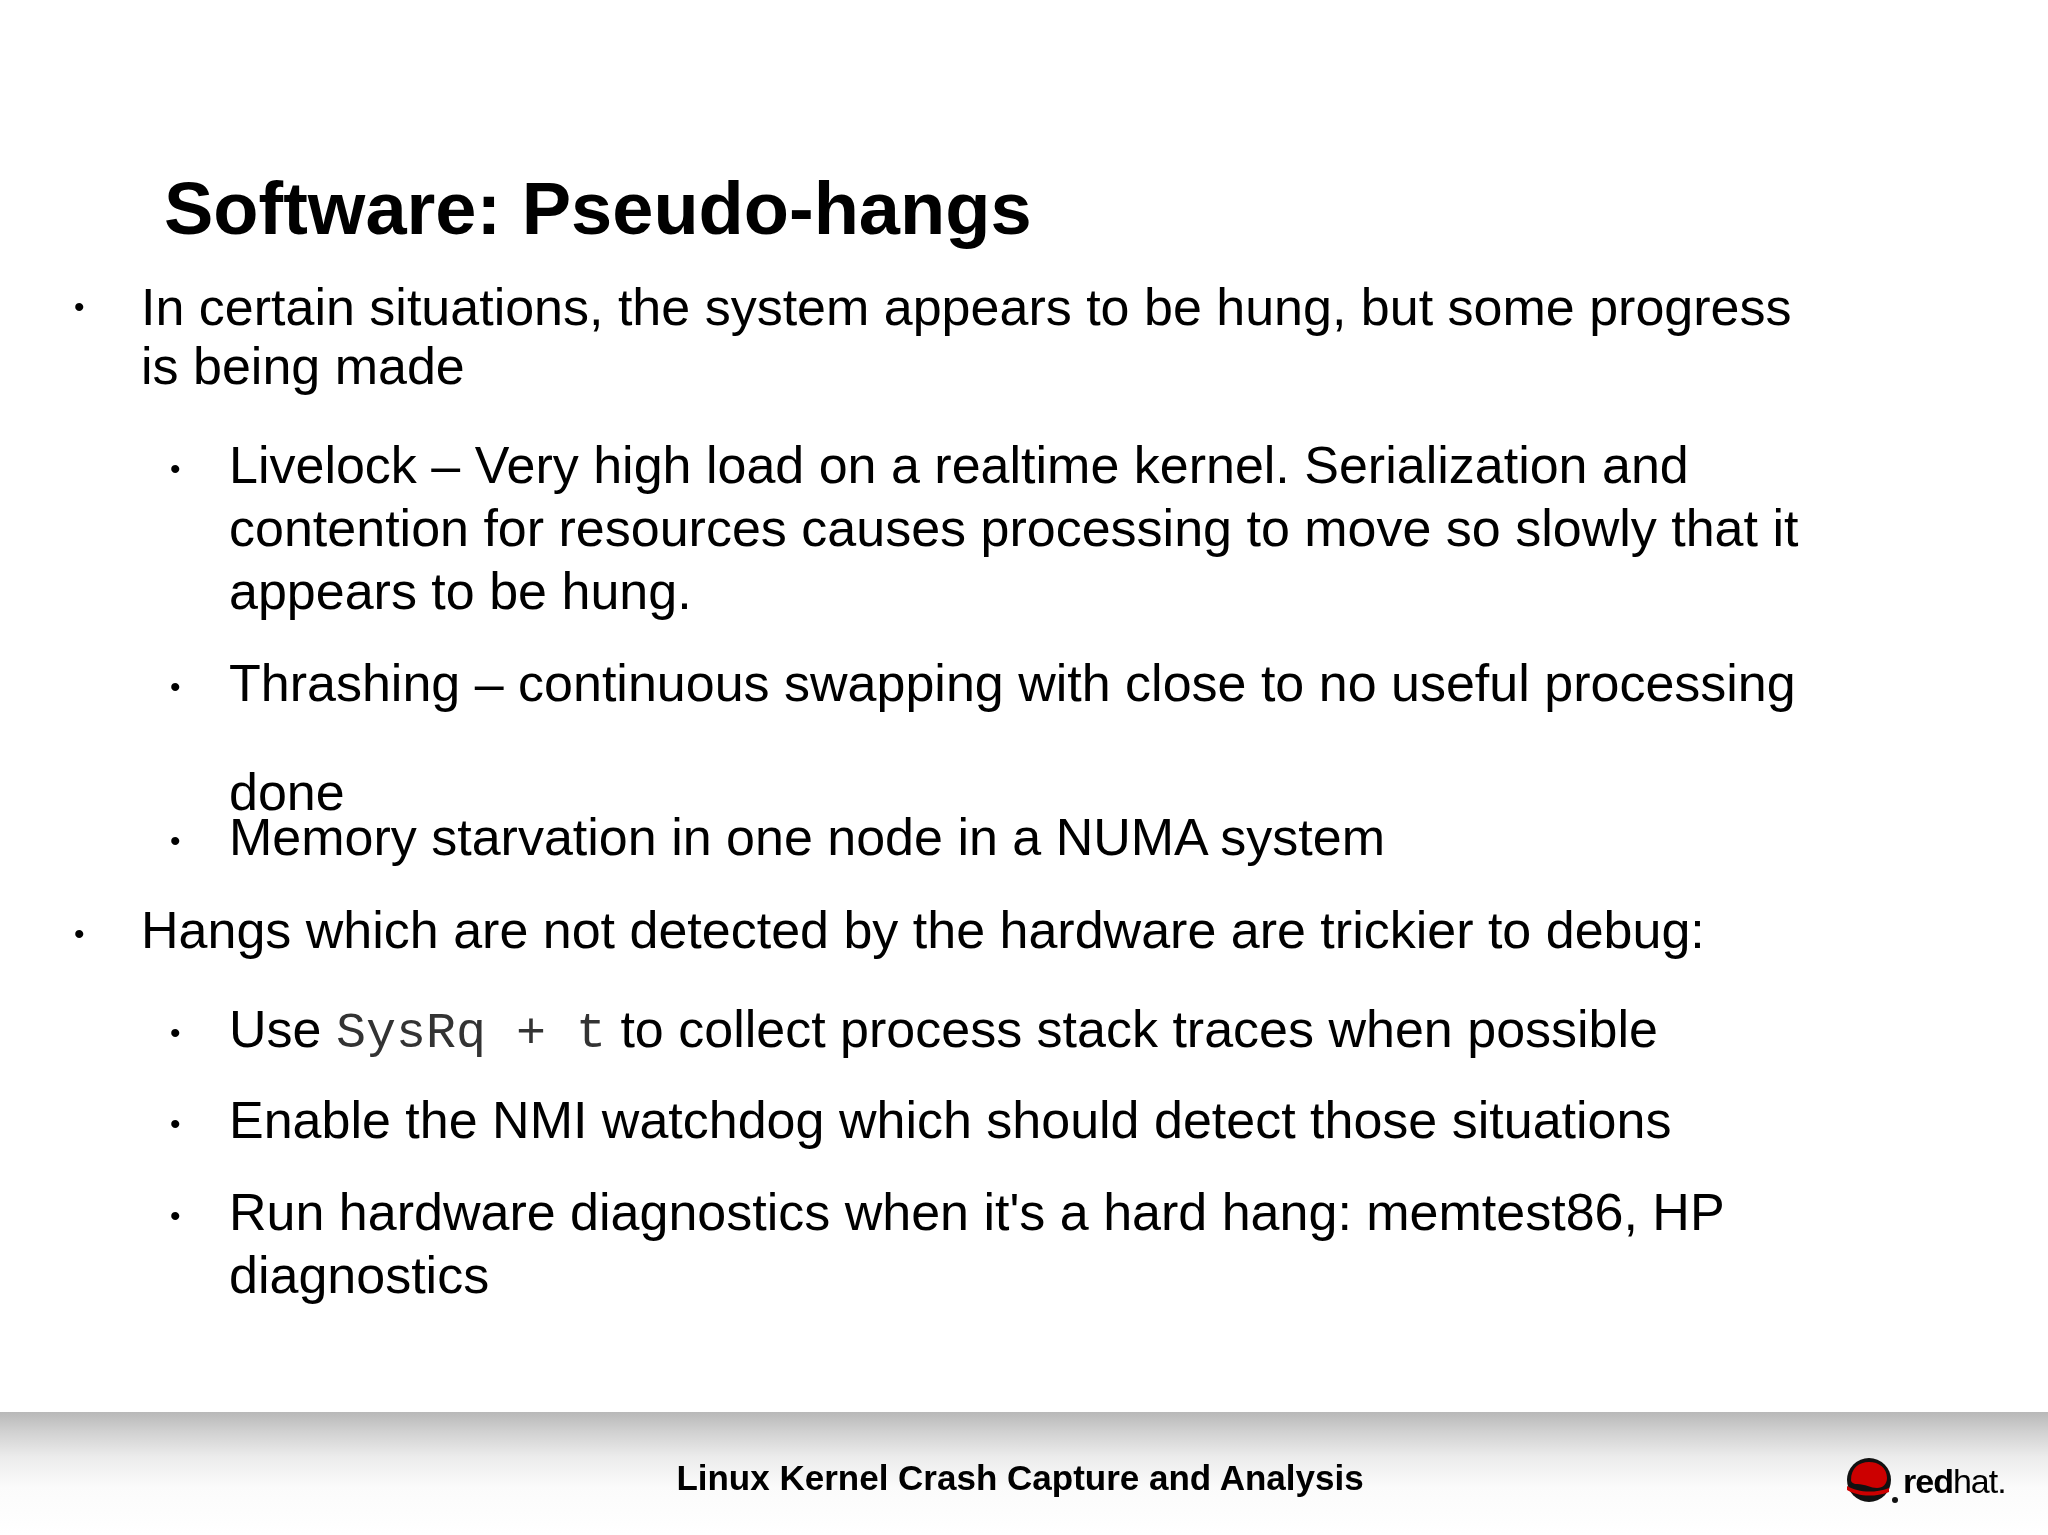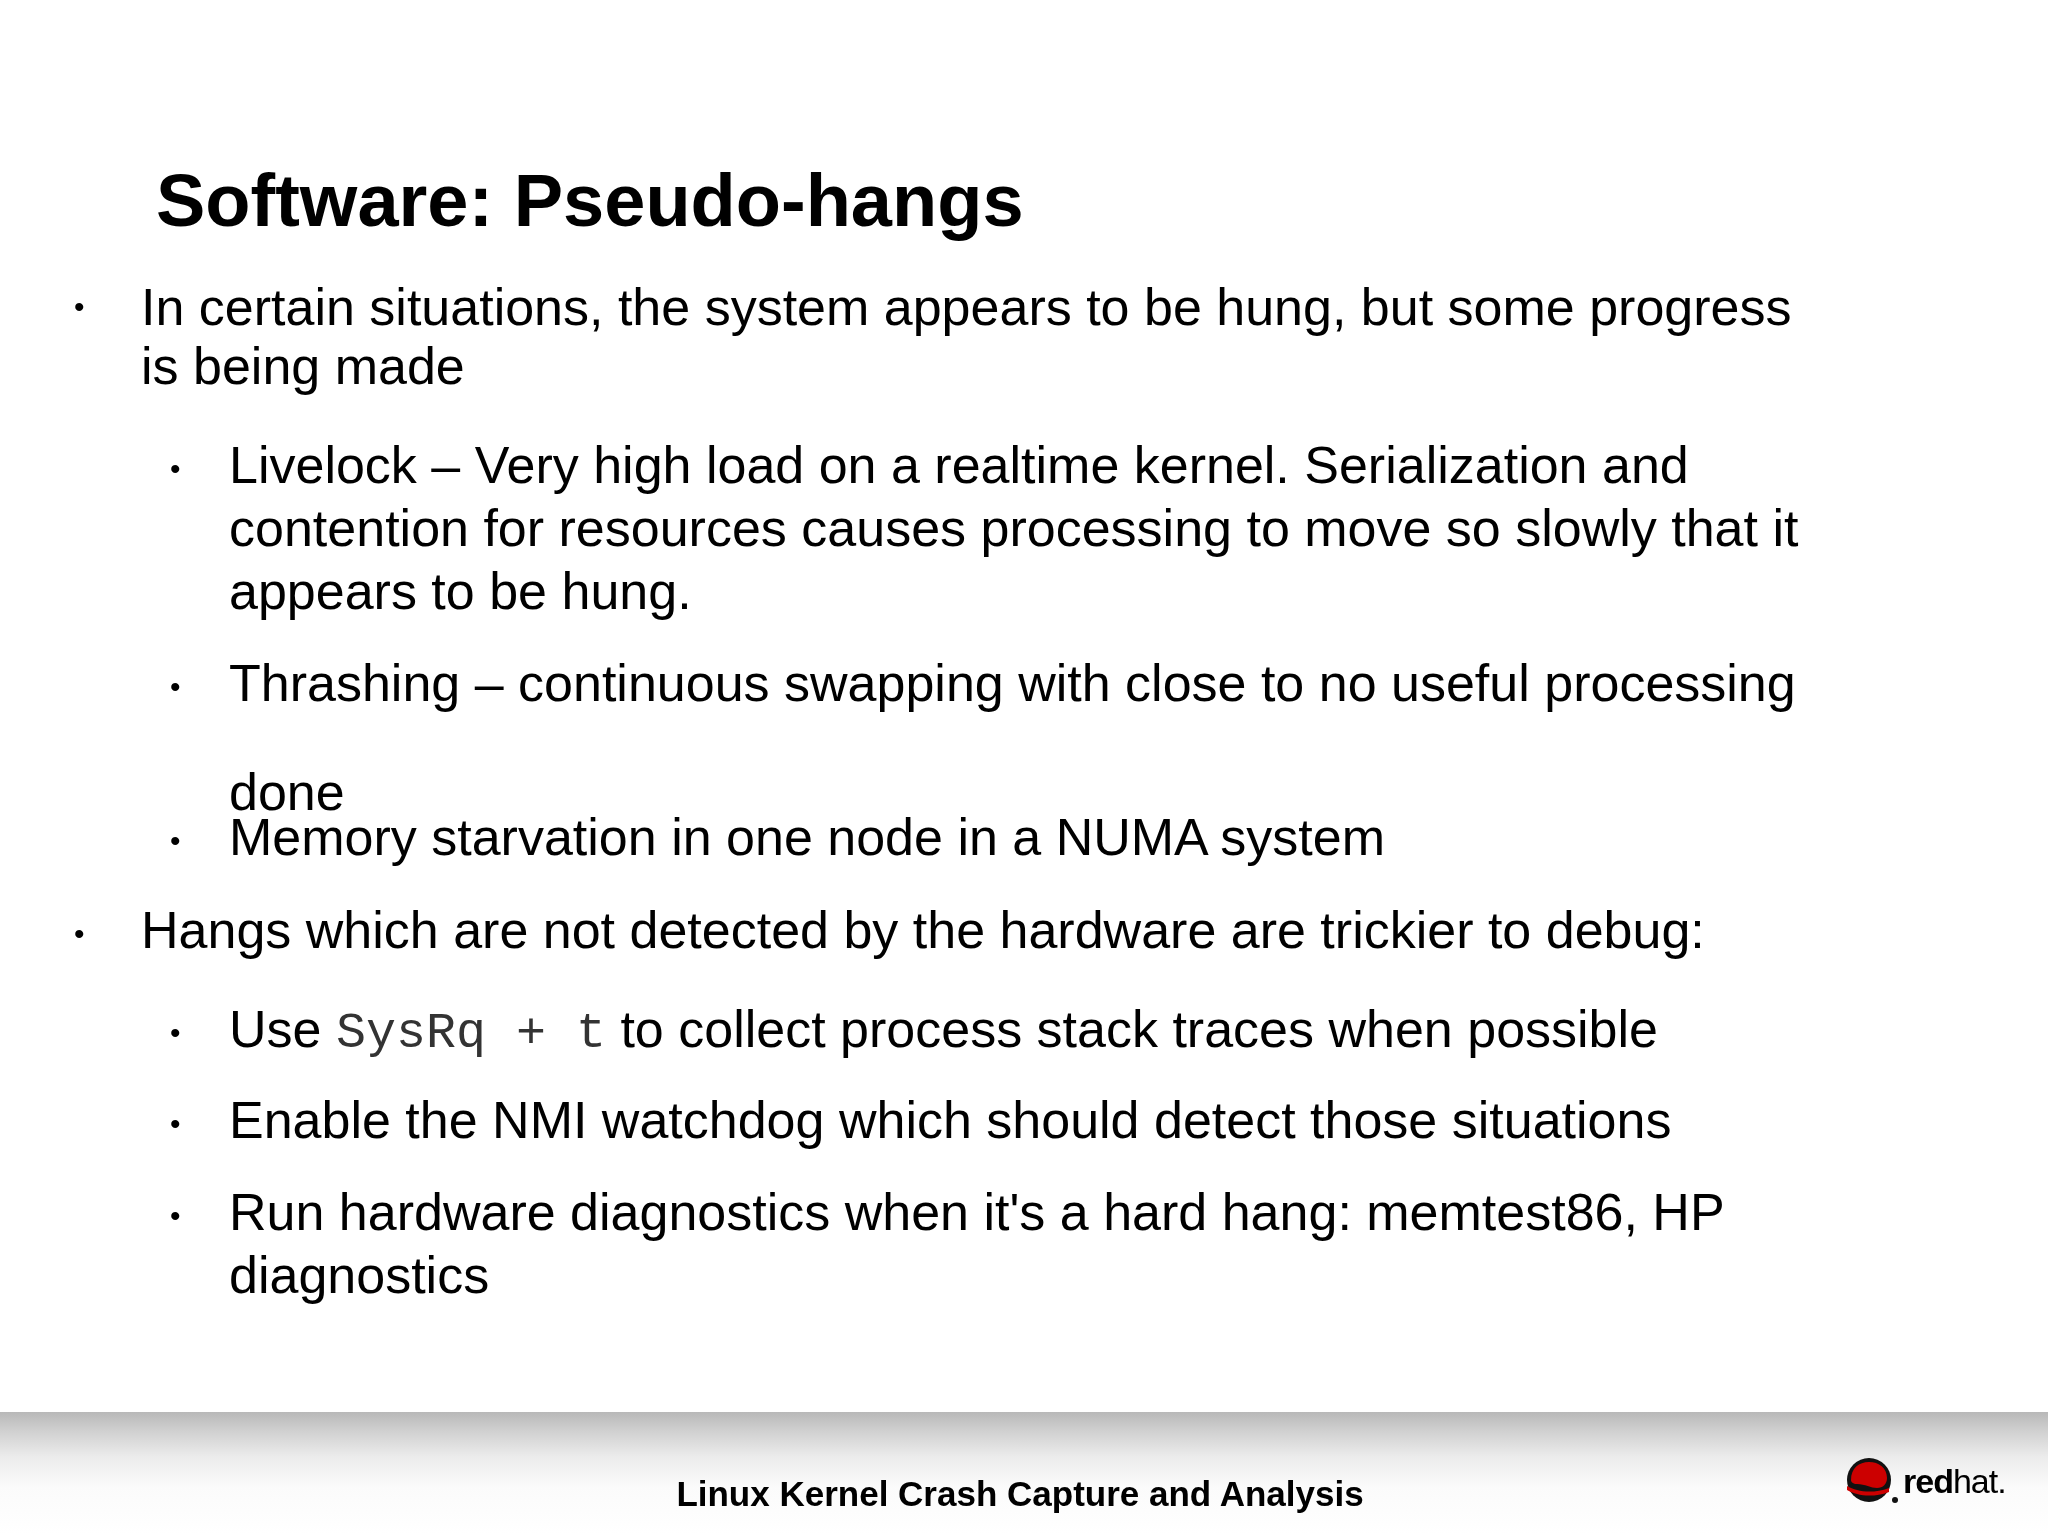--- a/index.html
+++ b/index.html
@@ -1,24 +1,24 @@
 <!DOCTYPE html>
 <html><head>
 <meta charset="utf-8">
 <style>
   html,body{margin:0;padding:0;}
   body{width:2048px;height:1535px;position:relative;background:#ffffff;overflow:hidden;
        font-family:"Liberation Sans",sans-serif;color:#000;}
-  .title{position:absolute;left:148px;top:148px;font-size:74px;font-weight:bold;line-height:90px;margin:8px;letter-spacing:0px;}
+  .title{position:absolute;left:148px;top:148px;font-size:74px;font-weight:bold;line-height:90px;margin:16px;letter-spacing:0px;}
   .line{position:absolute;font-size:52px;line-height:63px;white-space:nowrap;}
   .bullet{position:absolute;font-size:30px;line-height:30px;}
   .mono{font-family:"Liberation Mono",monospace;color:#333;font-size:50px;}
   .footer{position:absolute;left:0;top:1412px;width:2048px;height:123px;
           background:linear-gradient(to bottom,#b8b8b8 0px,#cfcfcf 18px,#ececec 45px,#fbfbfb 75px,#ffffff 123px);}
-  .footer-text{position:absolute;left:0;width:2040px;top:1458px;text-align:center;font-size:35px;font-weight:bold;margin-top:16px;}
+  .footer-text{position:absolute;left:0;width:2040px;top:1458px;text-align:center;font-size:35px;font-weight:bold;}
   .logo{position:absolute;left:1843px;top:1458px;width:160px;height:48px;}
   .logo-word{position:absolute;left:60px;top:4px;font-size:34px;letter-spacing:-1px;}
   .logo-word b{font-weight:bold;}
 </style>
 </head>
 <body>
 
 <h1 class="title">Software: Pseudo-hangs</h1>
 
 <span class="bullet" style="left:74px;top:292px;">•</span>

